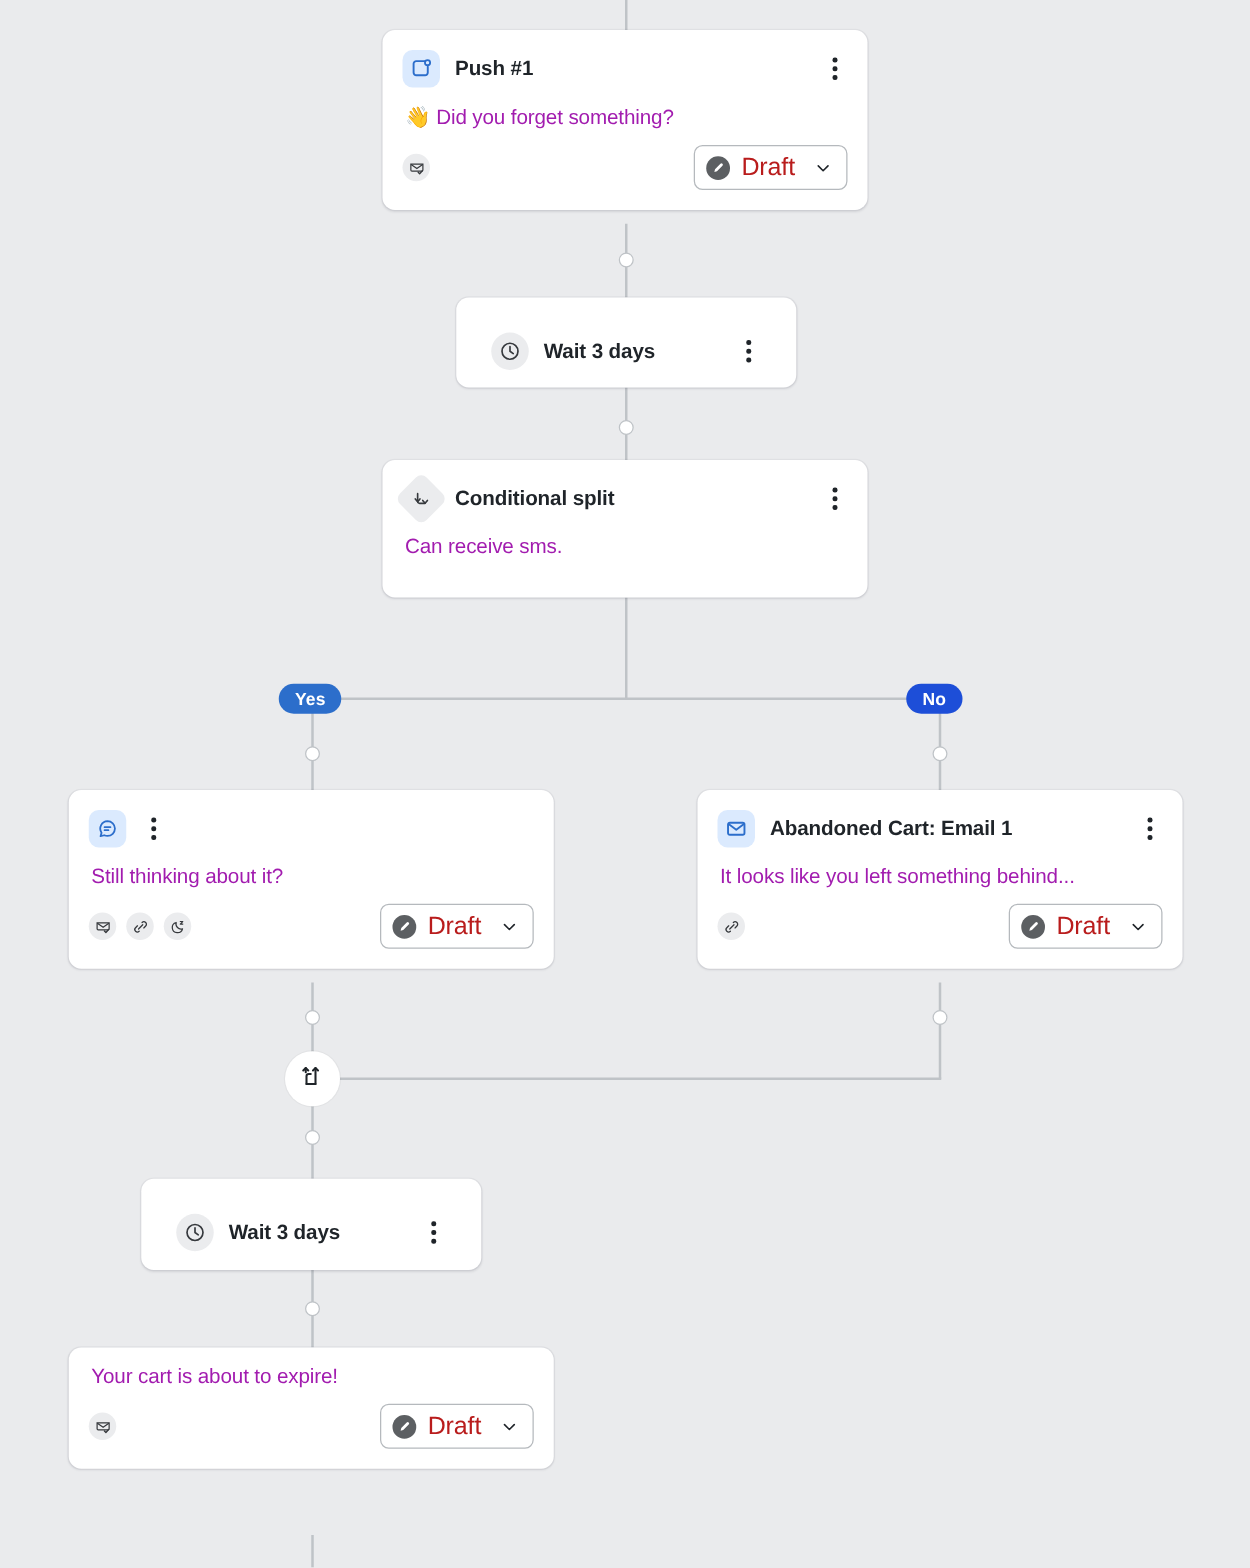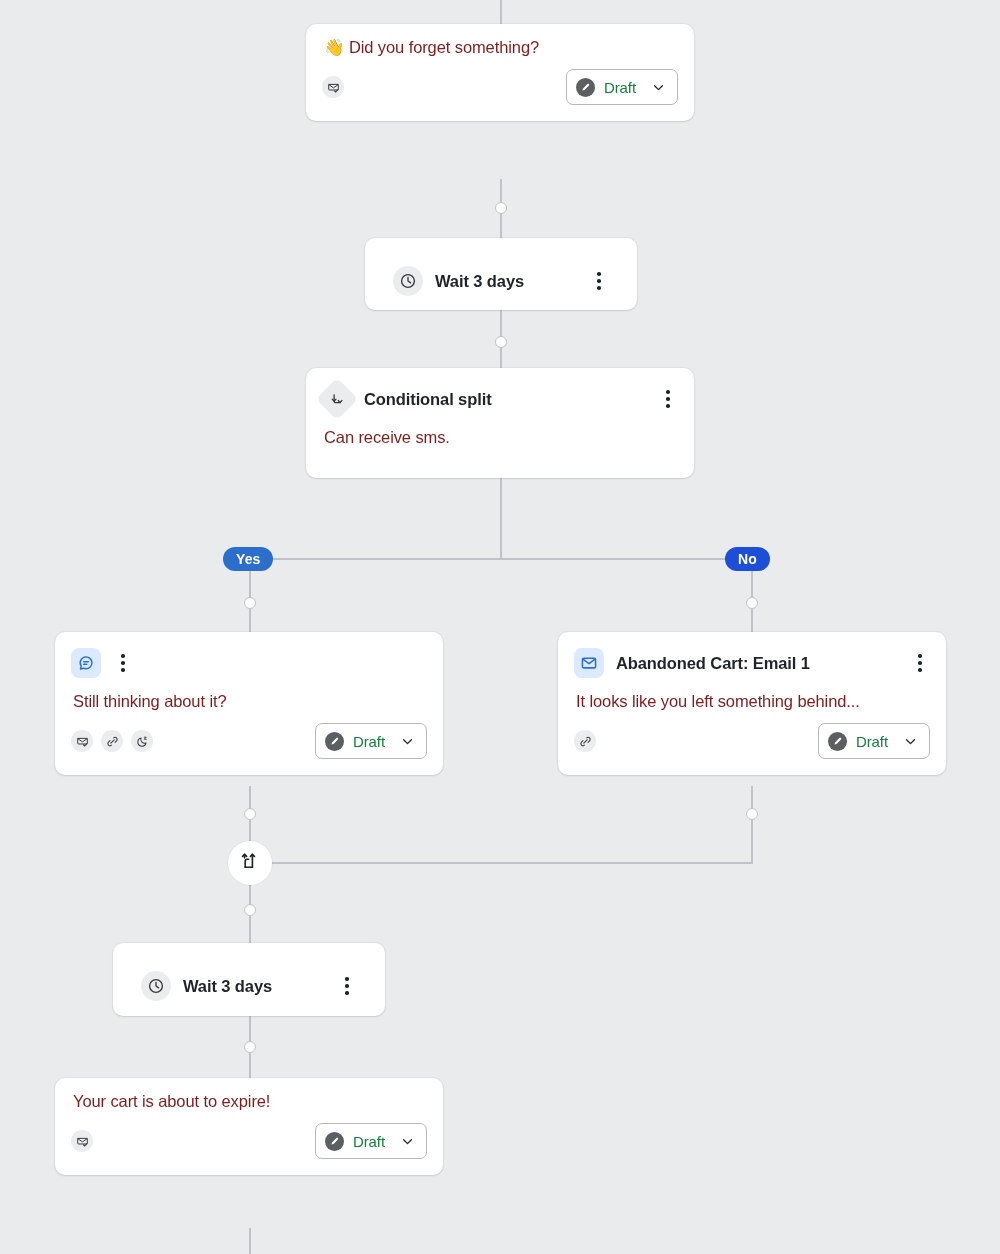--- a/index.html
+++ b/index.html
@@ -124,21 +124,21 @@
     display: block;
     width: 3.6px;
     height: 3.6px;
     border-radius: 50%;
     background: #1f2429;
   }
 
   .card-body {
     padding: 14px 18px 0 18px;
     font-size: 16.5px;
-    color: #7f1d1d;
+    color: #a21caf;
     letter-spacing: -0.1px;
     white-space: nowrap;
   }
   .card-body.tight { padding-bottom: 18px; padding-left: 18px; }
 
   .card-foot {
     display: flex;
     align-items: center;
     justify-content: space-between;
     padding: 12px 16px 16px 16px;
@@ -169,22 +169,22 @@
     width: 19px;
     height: 19px;
     border-radius: 50%;
     background: #5c5f62;
     display: flex;
     align-items: center;
     justify-content: center;
     flex: 0 0 19px;
   }
   .status-label {
-    font-size: 15px;
-    color: #15803d;
+    font-size: 20px;
+    color: #b91c1c;
     letter-spacing: -0.1px;
   }
   .chev { margin-left: 6px; display: flex; align-items: center; }
 </style>
 </head>
 <body>
 
 <div id="canvas">
 
   <div class="edge-v" style="left:500px; top:0px; height:24px;"></div>
@@ -214,20 +214,34 @@
 
   <div class="edge-v" style="left:249px; top:885px; height:58px;"></div>
   <div class="edge-dot" style="left:244px; top:904px;"></div>
 
   <div class="edge-v" style="left:249px; top:1016px; height:62px;"></div>
   <div class="edge-dot" style="left:244px; top:1041px;"></div>
 
   <div class="edge-v" style="left:249px; top:1228px; height:26px;"></div>
 
   <div class="card" style="left:306px; top:24px; width:388px;">
+    <div class="card-head">
+      <span class="node-icon blue">
+        <svg width="18" height="18" viewBox="0 0 20 20" fill="none">
+          <path d="M13.2 3.2H5.6A2.4 2.4 0 0 0 3.2 5.6v7.8a2.4 2.4 0 0 0 2.4 2.4h7.8a2.4 2.4 0 0 0 2.4-2.4V8.2" stroke="#2c6ecb" stroke-width="1.7" stroke-linecap="round"></path>
+          <circle cx="15.6" cy="4.6" r="2.3" stroke="#2c6ecb" stroke-width="1.6"></circle>
+        </svg>
+      </span>
+      <span class="node-title">Push #1</span>
+      <span class="kebab">
+          <i></i>
+          <i></i>
+          <i></i>
+        </span>
+    </div>
     <div class="card-body">👋 Did you forget something?</div>
     <div class="card-foot">
       <span class="foot-icons">
         <span class="foot-icon">
           <svg width="13" height="13" viewBox="0 0 20 20" fill="none">
             <path d="M2.6 5.2h14.8v7.2a1.4 1.4 0 0 1-1.4 1.4H4a1.4 1.4 0 0 1-1.4-1.4V5.2Z" stroke="#36393d" stroke-width="1.5"></path>
             <path d="m2.9 5.6 7.1 5 7.1-5" stroke="#36393d" stroke-width="1.5" stroke-linejoin="round"></path>
             <path d="m11.6 15.1 1.8 1.8 3.4-3.6" stroke="#36393d" stroke-width="1.7" stroke-linecap="round" stroke-linejoin="round"></path>
           </svg>
         </span>

